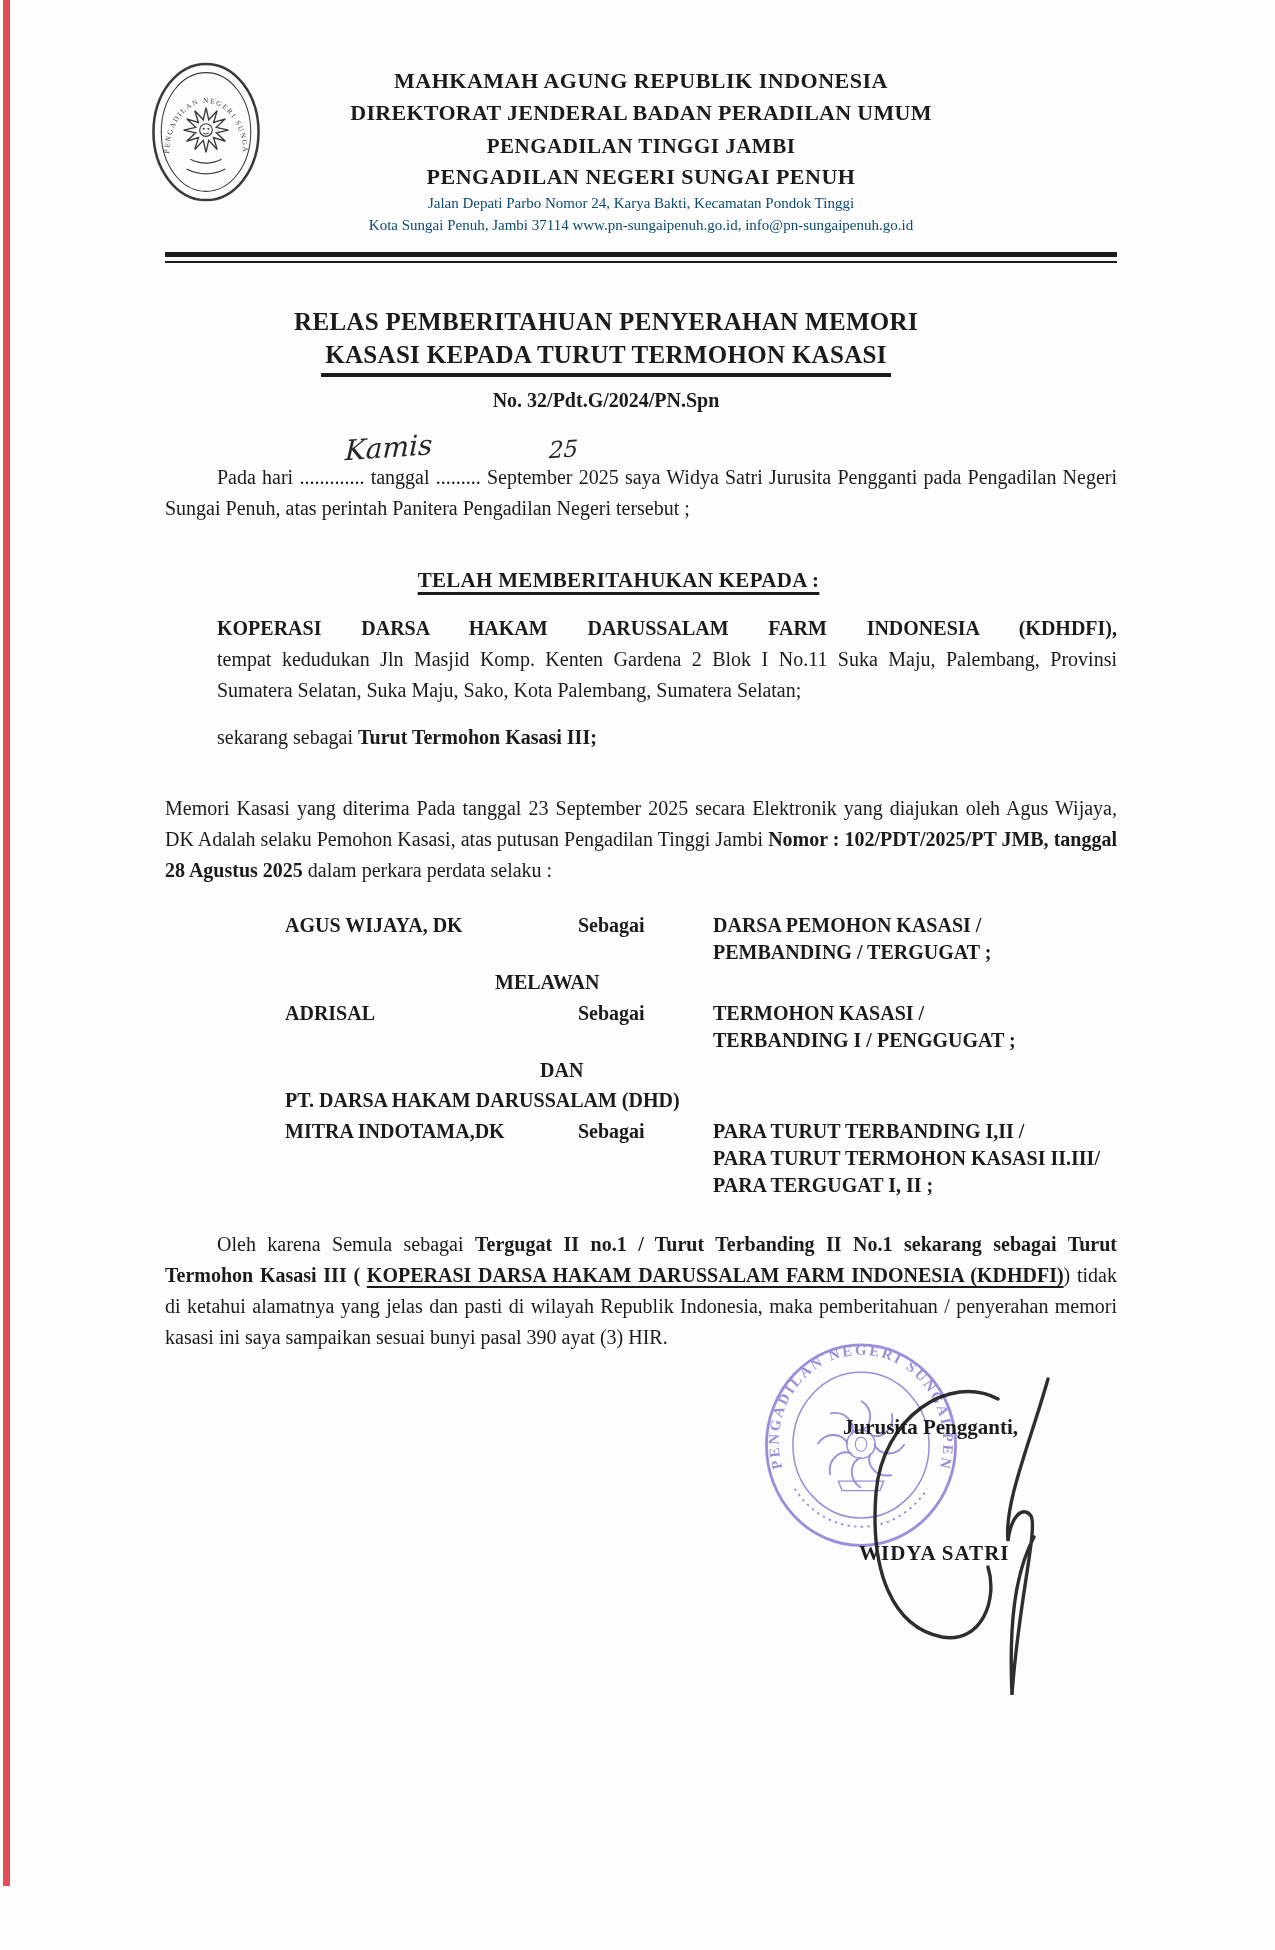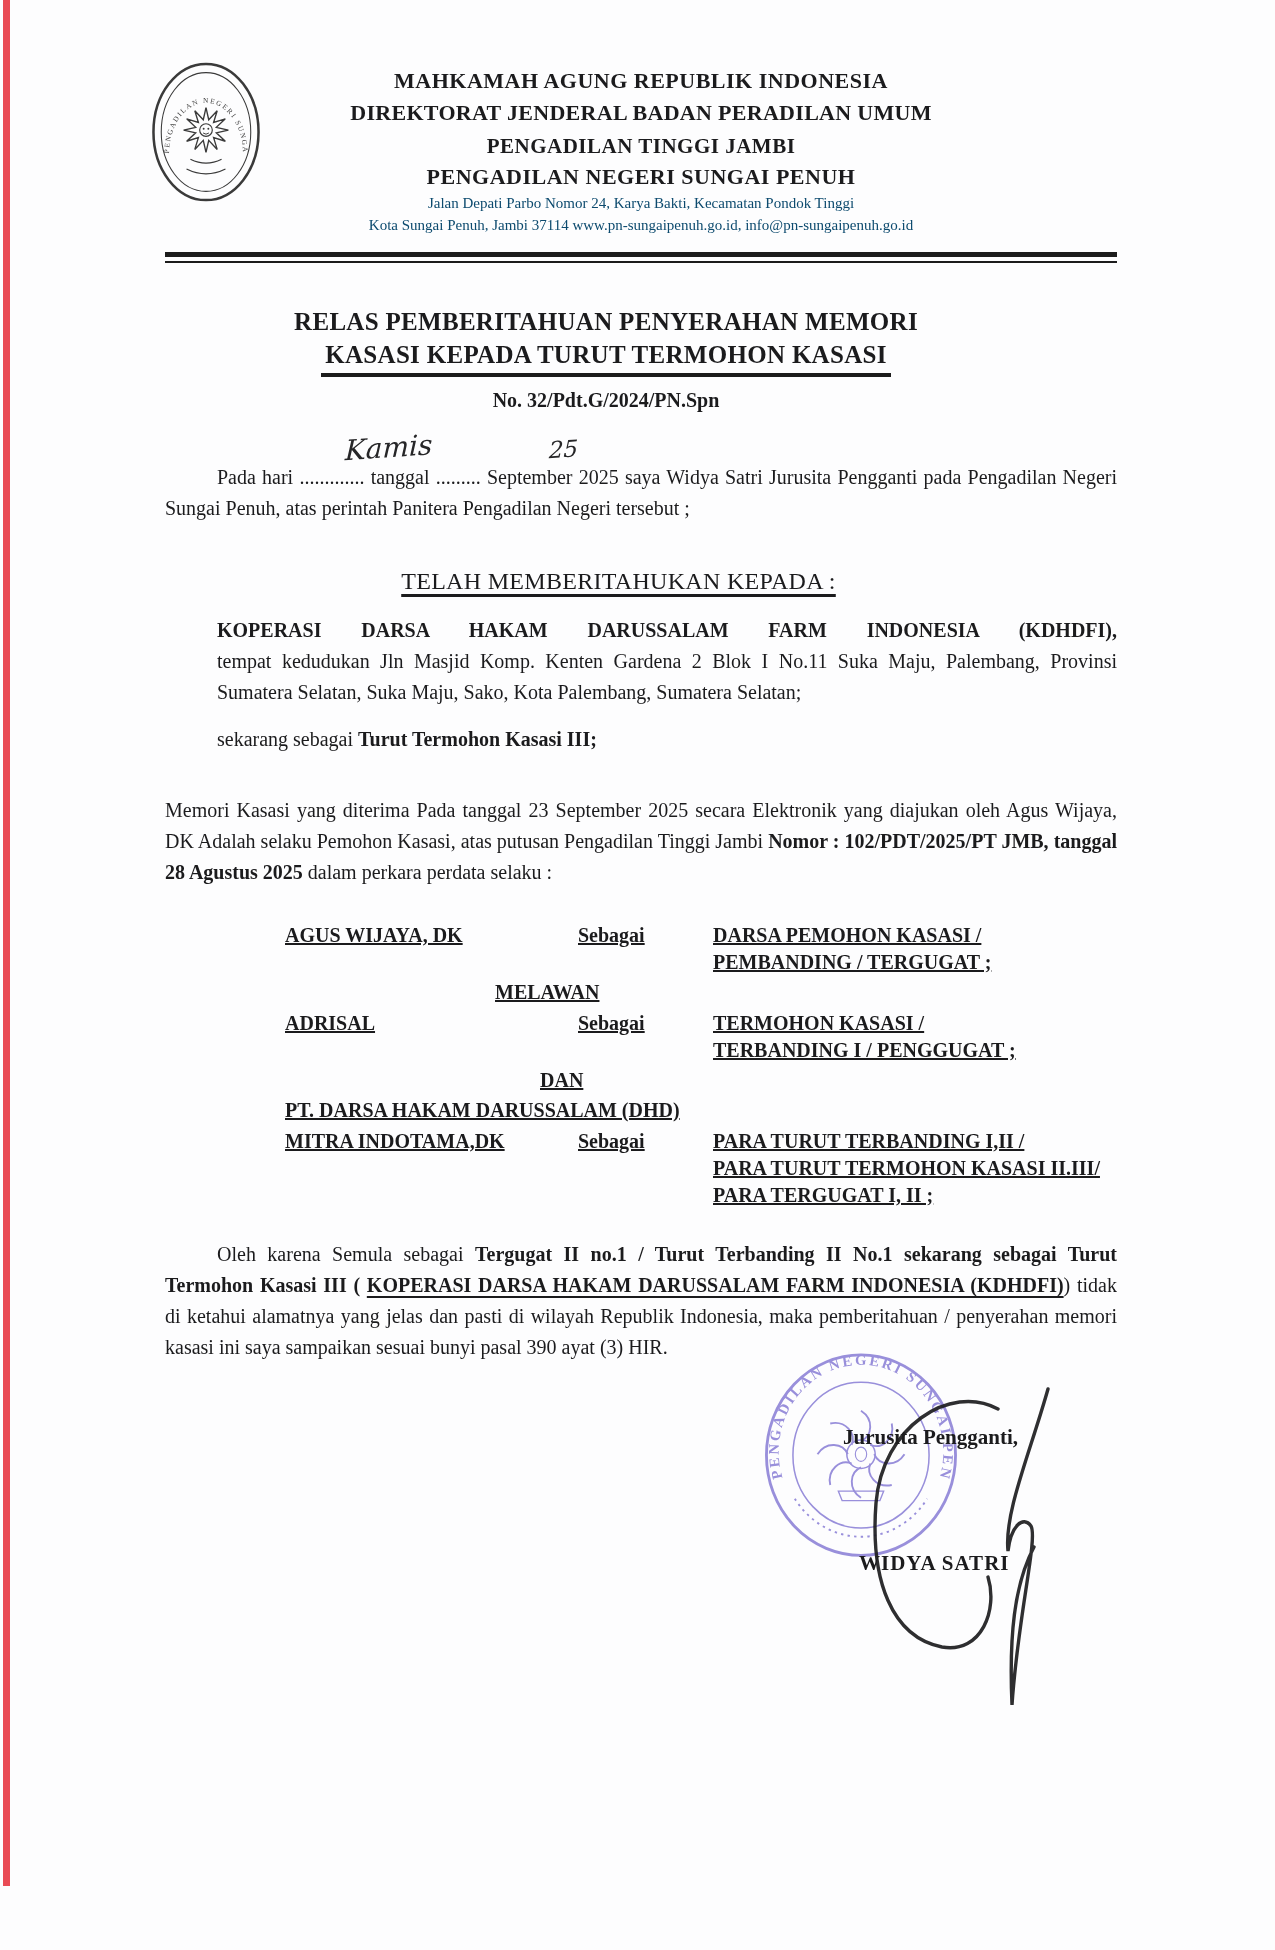--- a/index.html
+++ b/index.html
@@ -36,30 +36,30 @@
             border-bottom:4px solid #1c1c1c;padding:0 4px 2px 4px;}
   .case-no{margin-top:12px;font-weight:bold;font-size:20px;}
   
   .para{font-size:20px;line-height:31px;text-align:justify;}
   .indent{text-indent:52px;}
   .opening{margin-top:50px;position:relative;}
   .hw{font-family:"DejaVu Serif", serif;font-style:italic;color:#262628;
       display:inline-block;transform:rotate(-4deg) skewX(-6deg);}
   .hw-day{position:absolute;left:128px;top:-28px;font-size:28px;}
   .hw-date{position:absolute;left:332px;top:-26px;font-size:23px;}
-  .notify-heading{margin-top:44px;margin-right:45px;text-align:center;font-weight:normal;font-size:24px;
+  .notify-heading{margin-top:44px;margin-right:45px;text-align:center;font-weight:bold;font-size:21px;
       text-decoration:underline;text-decoration-thickness:2.5px;text-underline-offset:5px;letter-spacing:.3px;}
   .recipient{margin-top:20px;margin-left:52px;}
   .stretch{text-align:justify;text-align-last:justify;font-weight:bold;}
   .roles-former{margin-top:16px;margin-left:52px;font-size:20px;line-height:31px;}
   .memori{margin-top:40px;}
   b.seg{font-weight:bold;}
   .bu{font-weight:bold;text-decoration:underline;text-decoration-thickness:2px;text-underline-offset:4px;}
   
-  .parties{margin-top:34px;font-weight:bold;font-size:20px;line-height:27px;text-decoration:underline;}
+  .parties{margin-top:26px;font-weight:bold;font-size:20px;line-height:27px;}
   .party-row{display:flex;align-items:flex-start;margin-top:4px;}
   .p-name{width:293px;margin-left:120px;}
   .p-as{width:135px;}
   .p-roles{flex:1;}
   .p-center-melawan{margin-left:330px;margin-top:3px;}
   .p-center-dan{margin-left:375px;margin-top:3px;}
   .p-company{margin-left:120px;margin-top:3px;}
   
   .closing{margin-top:30px;}
   

